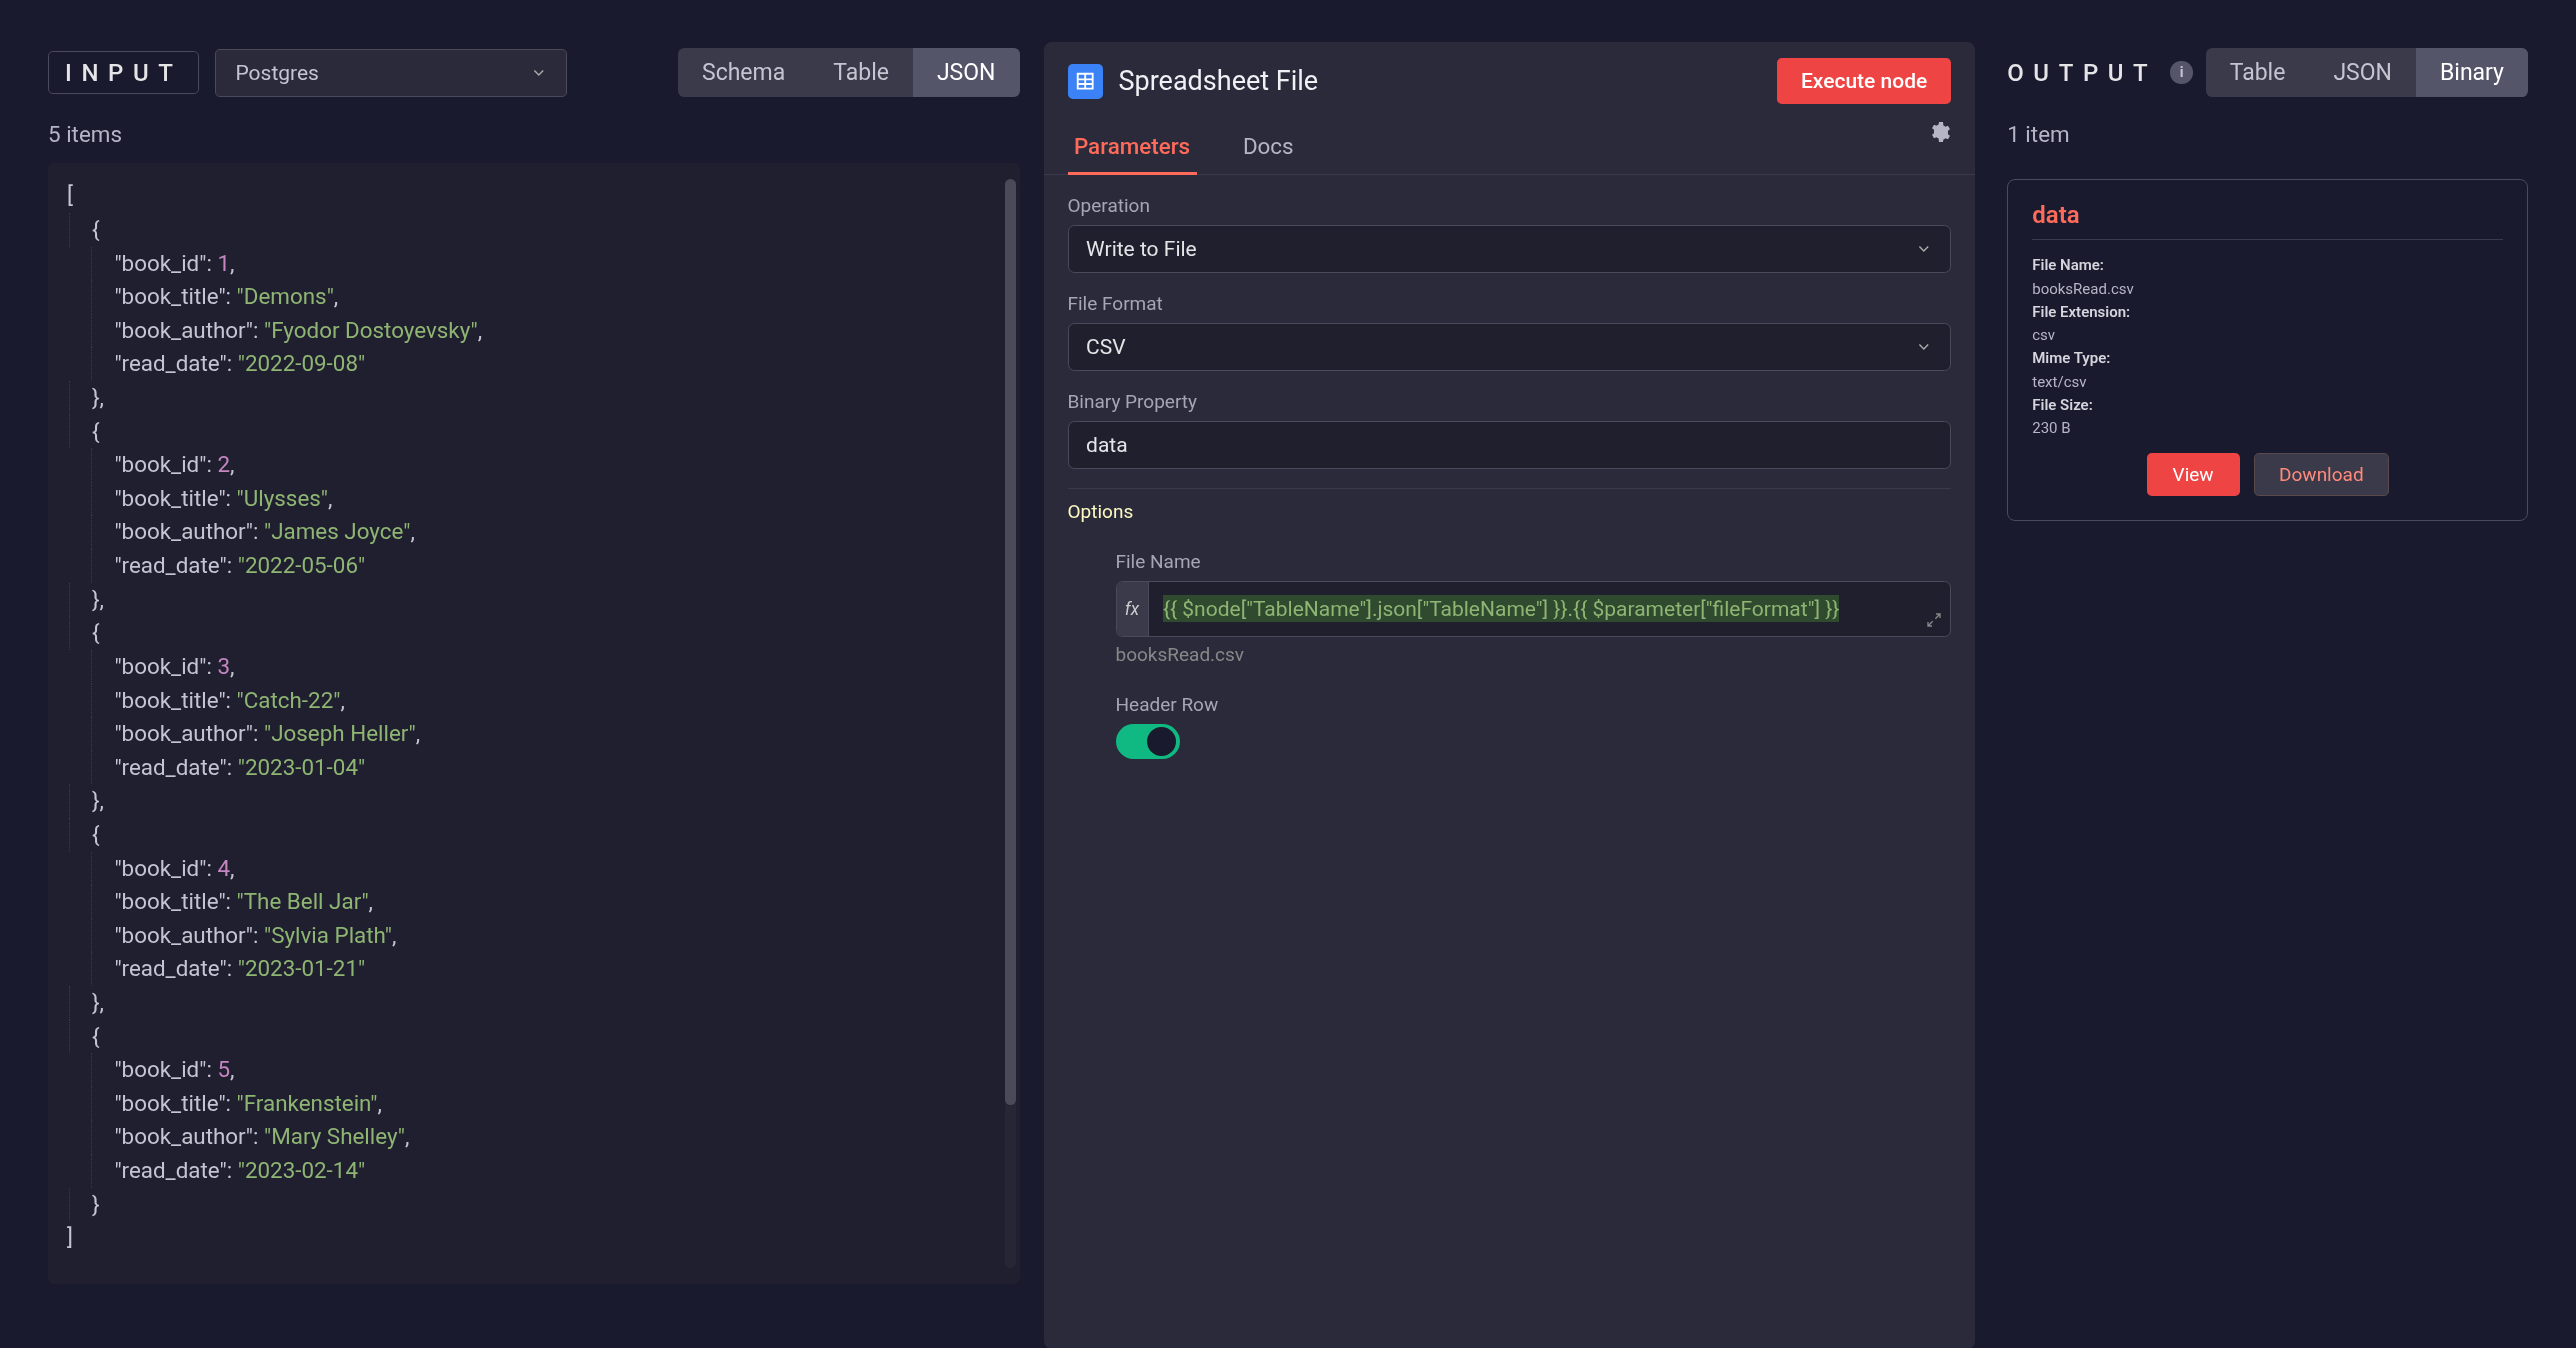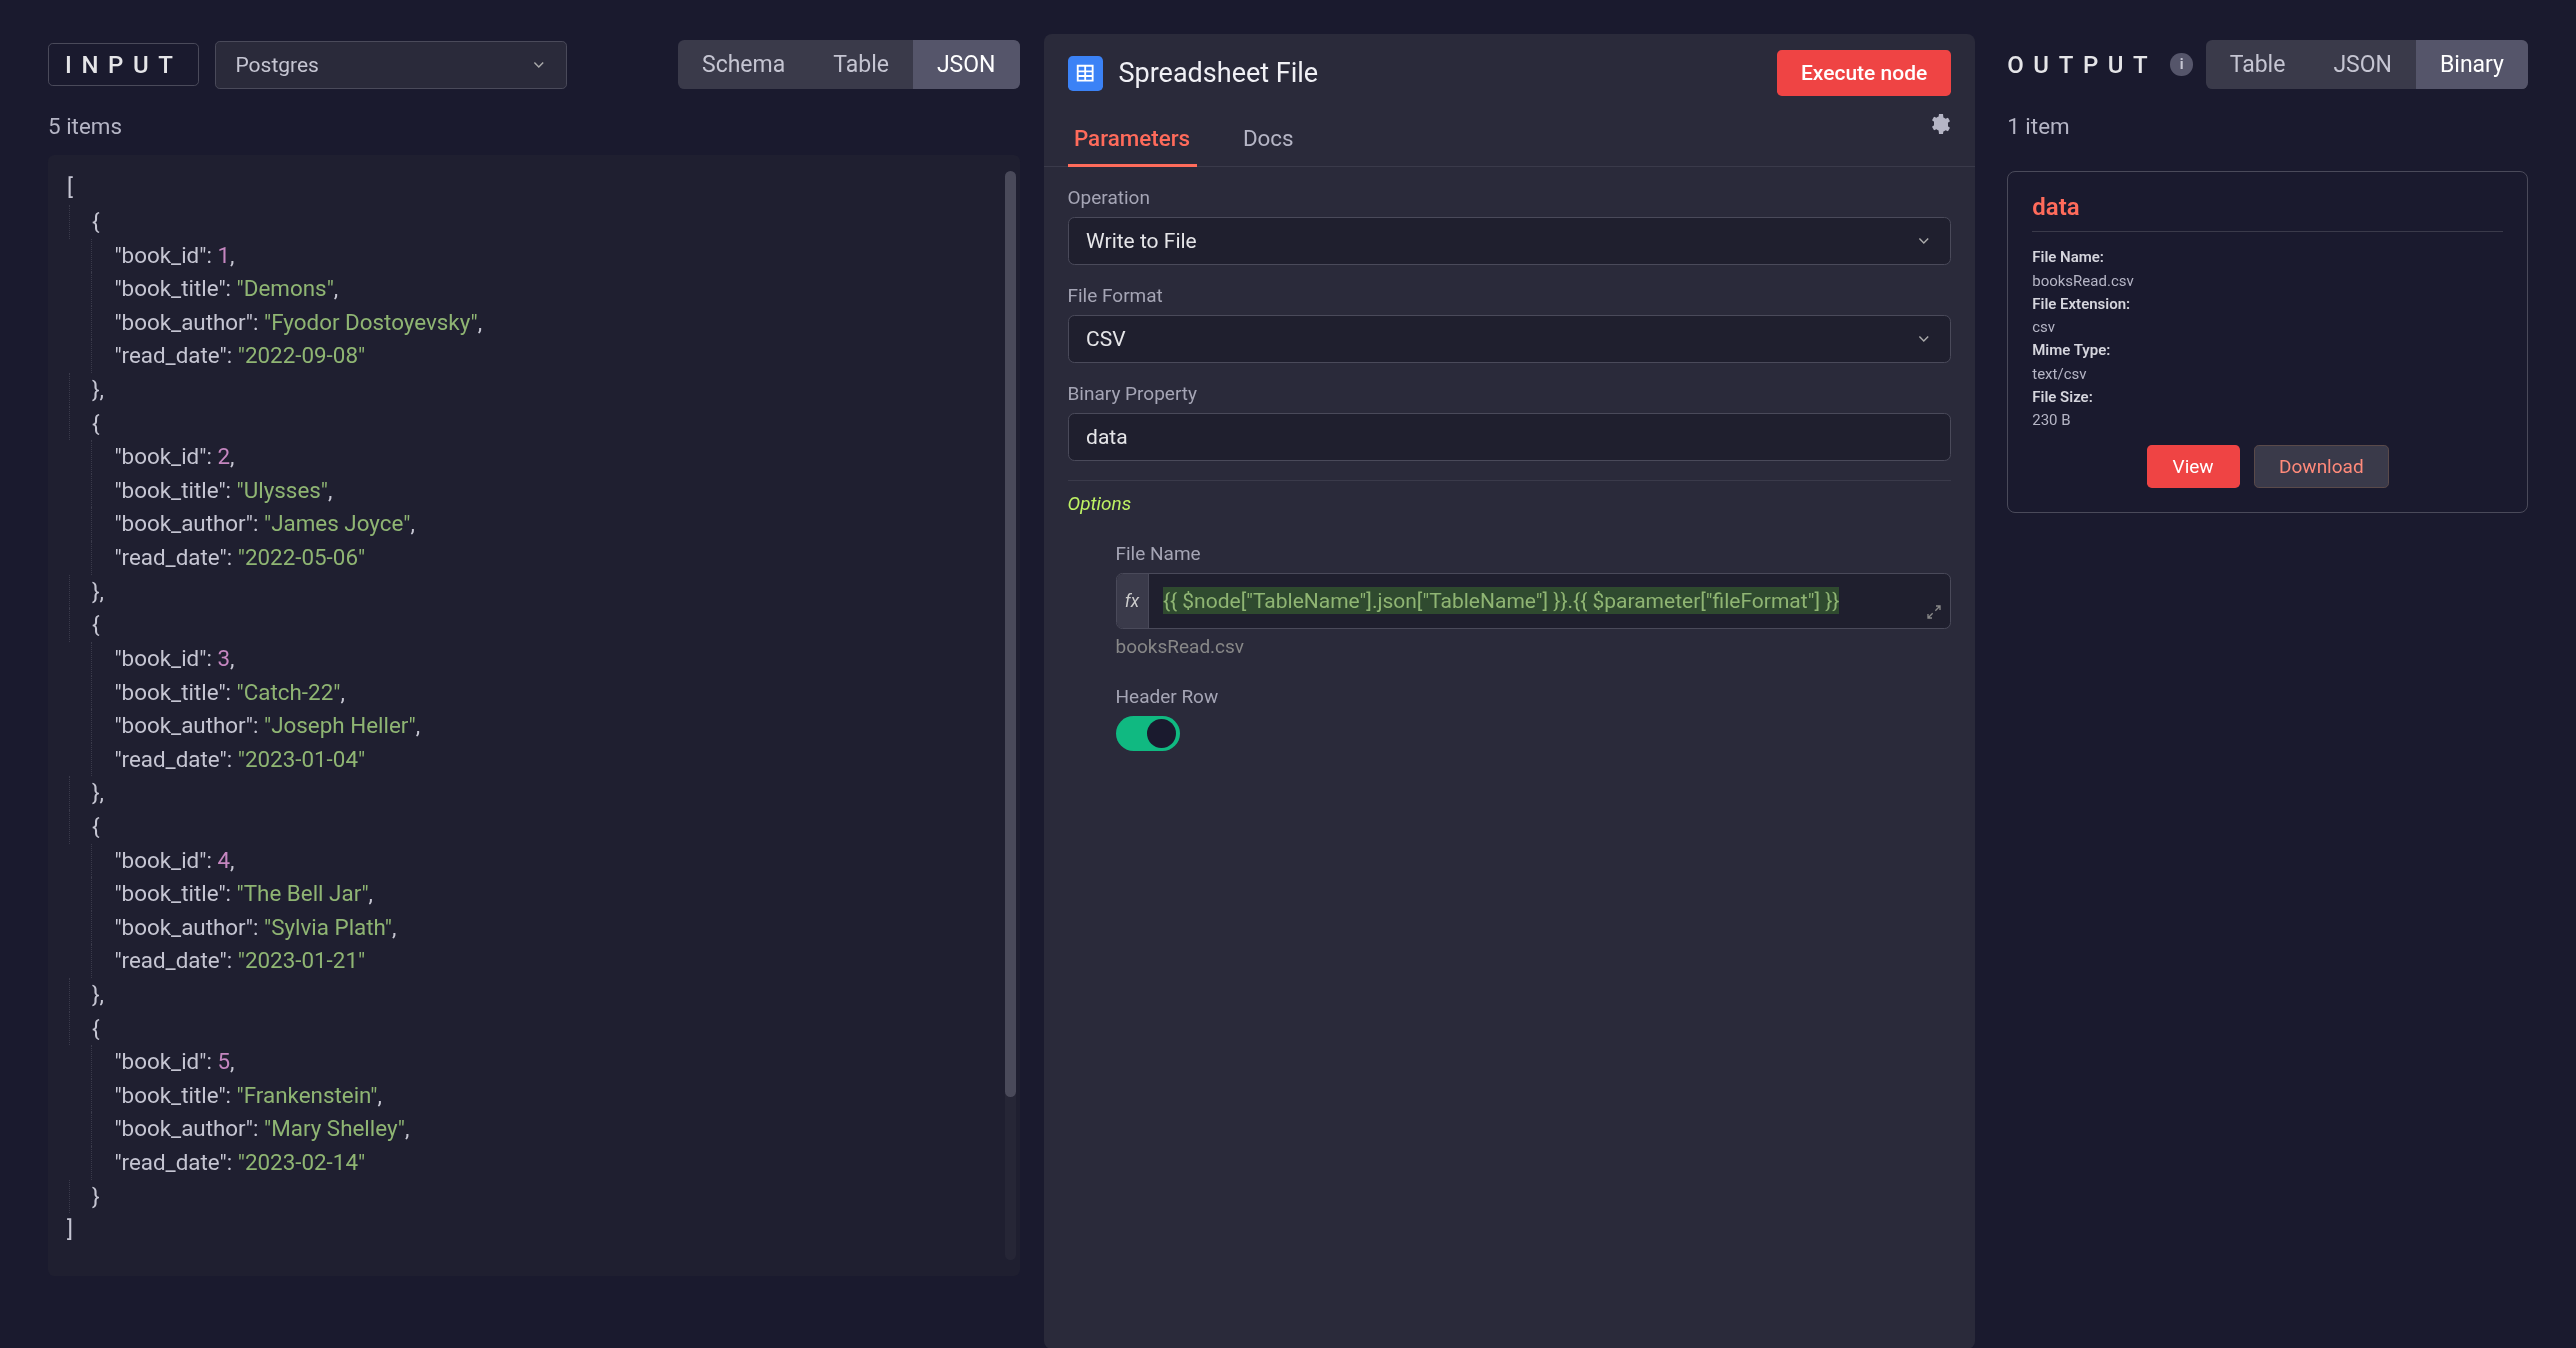--- a/index.html
+++ b/index.html
@@ -1,17 +1,17 @@
 <!DOCTYPE html>
 <html style="font-size:13px"><head>
 <meta charset="utf-8">
 <style>
 * { margin:0; padding:0; box-sizing:border-box; font-family:-apple-system,BlinkMacSystemFont,'Segoe UI',Roboto,sans-serif; }
 body { background:#1a1a2e; color:#c5c5d2; width:2576px; height:1349px; }
-.app { display:flex; height:100%; padding-top:16px; }
+.app { display:flex; height:100%; padding-top:24px; }
 .panel-input { width:1049px; padding:24px 24px 0 48px; display:flex; flex-direction:column; }
 .panel-center { width:937px; background:#2a2a3a; border-radius:8px; margin-top:18px; display:flex; flex-direction:column; overflow:hidden; }
 .panel-output { flex:1; padding:24px 48px 0 32px; display:flex; flex-direction:column; }
 
 
 .input-header { display:flex; align-items:center; gap:16px; margin-bottom:24px; }
 .panel-title { font-size:24px; letter-spacing:9.6px; font-weight:500; color:#e5e5e8; padding:6.4px 16px; border:1.6px solid #4a4a5a; border-radius:4.8px; }
 .src-select { background:#2a2a3a; color:#c5c5d2; border:1.6px solid #4a4a5a; border-radius:4.8px; height:48px; padding:0 19px; font-size:21px; display:flex; align-items:center; justify-content:space-between; width:352px; cursor:pointer; }
 .src-select svg { width:17.6px; height:17.6px; }
 .view-tabs { margin-left:auto; display:flex; background:#3a3a4a; border-radius:6.4px; overflow:hidden; }
@@ -40,21 +40,21 @@
 .center-tab { padding:13px 6.4px; margin-right:40px; font-size:22.4px; color:#b5b5c5; cursor:pointer; }
 .center-tab.active { color:#ff6b5b; border-bottom:3.2px solid #ff6b5b; margin-bottom:-1.6px; font-weight:500; }
 .gear { margin-left:auto; color:#b5b5c5; cursor:pointer; }
 .gear svg { width:24px; height:24px; }
 
 .params { padding:19px 24px; display:flex; flex-direction:column; gap:19px; overflow:auto; }
 .field-label { font-size:19px; color:#a5a5b5; margin-bottom:8px; display:block; }
 .select-box,.text-input { width:100%; background:#1f1f2e; border:1.6px solid #4a4a5a; border-radius:6.4px; height:48px; padding:0 17.6px; color:#e5e5e8; font-size:21px; display:flex; align-items:center; justify-content:space-between; }
 .select-box svg { width:17.6px; height:17.6px; }
 .text-input { }
-.options-divider { border-top:1.6px solid #3a3a4a; padding-top:11.2px; font-size:19px; color:#bef264;font-style:italic; }
+.options-divider { border-top:1.6px solid #3a3a4a; padding-top:11.2px; font-size:19px; color:#fef9c3; }
 .option-block { margin-left:48px; margin-top:8px; }
 .expr-wrap { display:flex; align-items:stretch; border:1.6px solid #4a4a5a; border-radius:6.4px; overflow:hidden; background:#1f1f2e; }
 .expr-fx { width:32px; background:#3a3a4a; display:flex; align-items:center; justify-content:center; font-style:italic; font-size:17.6px; color:#ccc; border-right:1.6px solid #4a4a5a; }
 .expr-body { flex:1; padding:11.2px 14.4px; font-family:'SF Mono',Monaco,Consolas,monospace; font-size:21px; line-height:1.5; color:#8fb573; }
 .expr-body .hl { background:#2f4a2f; padding:1.6px 0; }
 .expr-expand { width:32px; display:flex; align-items:flex-end; justify-content:center; padding-bottom:8px; color:#888; }
 .expr-expand svg { width:16px; height:16px; }
 .expr-preview { font-size:19px; color:#888; margin-top:6.4px; }
 .toggle { width:64px; height:35px; background:#10b981; border-radius:17.6px; position:relative; cursor:pointer; margin-top:8px; }
 .toggle-knob { position:absolute; width:29px; height:29px; background:#1a1a2e; border-radius:50%; top:3.2px; right:3.2px; }

